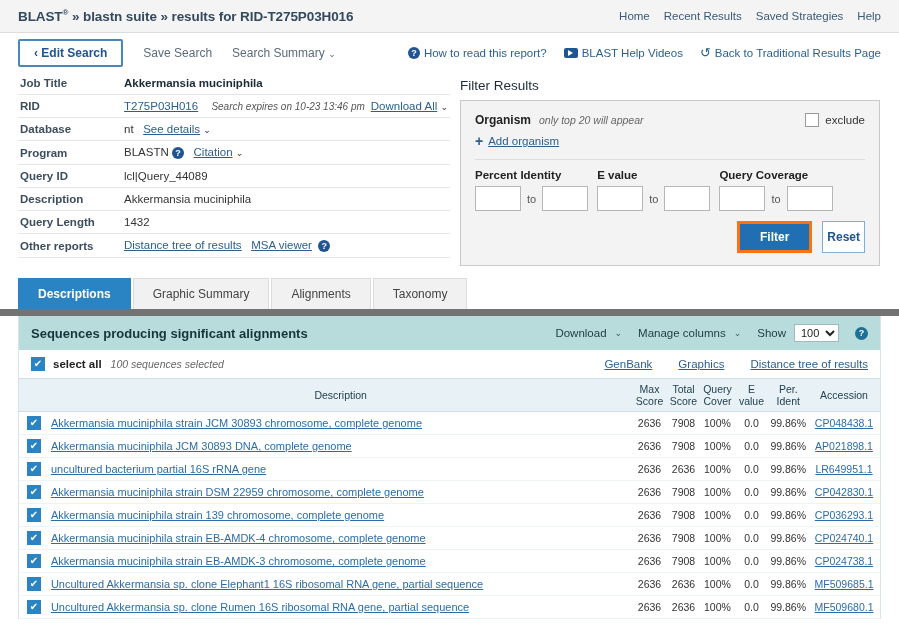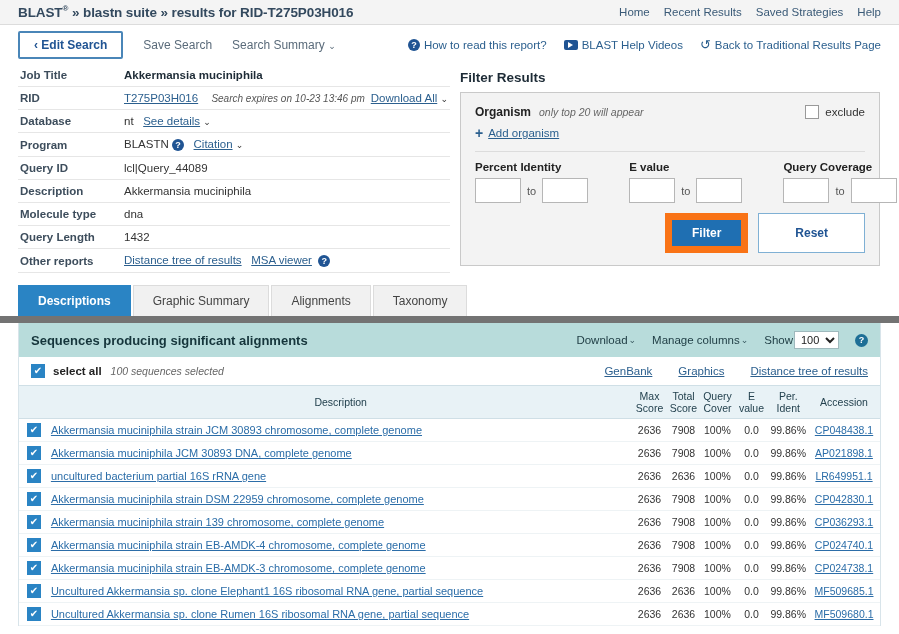--- a/index.html
+++ b/index.html
@@ -8,21 +8,21 @@
     width: 899px; height: 634px;
     background: #ffffff;
     font-family: "Liberation Sans", sans-serif;
     font-size: 12px;
     color: #333;
     overflow: hidden;
   }
 
   
   .masthead {
-    height: 25px;
+    height: 33px;
     background: #f4f4f4;
     border-bottom: 1px solid #dcdcdc;
     display: flex;
     align-items: center;
     padding: 0 18px;
   }
   .brand {
     font-size: 13.5px;
     font-weight: bold;
     color: #33495e;
@@ -150,21 +150,21 @@
     color: #555;
     font-size: 10px;
     margin-left: 10px;
   }
   .dl-all { float: right; }
   .caret { font-size: 9px; }
 
   
   .filter-title {
     font-size: 13.5px;
-    font-weight: bold;
+    font-weight: normal;
     color: #1d2b36;
     margin: 6px 0 7px 0;
   }
   .filter-box {
     border: 1px solid #c9c9c9;
     background: #f3f3f3;
     padding: 12px 14px 12px 14px;
   }
   .org-row {
     display: flex;
@@ -203,21 +203,21 @@
     font-size: 11.5px;
     display: flex;
     align-items: center;
     gap: 5px;
   }
   .plus { color: #2b5f8e; font-weight: bold; font-size: 14px; line-height: 1; }
   .divider-line {
     border-top: 1px solid #dcdcdc;
     margin: 11px 0 9px 0;
   }
-  .num-filters { display: flex; gap: 41px; }
+  .num-filters { display: flex; gap: 9px; }
   .nf-group { }
   .nf-label {
     font-weight: bold;
     font-size: 11.5px;
     color: #222;
     margin-bottom: 5px;
   }
   .nf-inputs { display: flex; align-items: center; gap: 6px; }
   .nf-inputs input {
     width: 46px; height: 25px;
@@ -230,34 +230,34 @@
   .nf-to { font-size: 11px; color: #555; }
   .filter-buttons {
     display: flex;
     justify-content: flex-end;
     gap: 10px;
     margin-top: 10px;
   }
   .btn-filter {
     background: #1f6fb2;
     color: #fff;
-    border: 7px solid #f97316;
+    border: 3px solid #f97316;
     font-weight: bold;
     font-size: 12px;
     padding: 6px 20px;
     cursor: pointer;
     font-family: "Liberation Sans", sans-serif;
   }
   .btn-reset {
     background: #fff;
     color: #205493;
     border: 1px solid #7fb0d4;
     font-weight: bold;
     font-size: 12px;
-    padding: 6px 36px;
+    padding: 6px 4px;
     cursor: pointer;
     font-family: "Liberation Sans", sans-serif;
   }
 
   
   .tabs-wrap {
     margin-top: 12px;
     padding: 0 18px;
     display: flex;
     align-items: flex-end;
@@ -299,21 +299,21 @@
     color: #15353b;
   }
   .results-head-right {
     margin-left: auto;
     display: flex;
     align-items: center;
     gap: 16px;
     font-size: 11.5px;
     color: #1d3b42;
   }
-  .rh-item { display: inline-flex; align-items: center; gap: 1px; cursor: pointer; }
+  .rh-item { display: inline-flex; align-items: center; gap: 8px; cursor: pointer; }
   .rh-item .caret { font-size: 9px; color: #3a5a62; }
   .show-select {
     border: 1px solid #9fb9bd;
     background: #fff;
     font-size: 11px;
     font-family: "Liberation Sans", sans-serif;
     padding: 1px 2px;
     color: #222;
   }
   .icon-help-teal {
@@ -481,24 +481,20 @@
           <span class="caret">⌄</span>
         </td>
       </tr>
       <tr>
         <td class="info-label">Query ID</td>
         <td class="info-value">lcl|Query_44089</td>
       </tr>
       <tr>
         <td class="info-label">Description</td>
         <td class="info-value">Akkermansia muciniphila</td>
-      </tr>
-      <tr>
-        <td class="info-label">Molecule type</td>
-        <td class="info-value">dna</td>
       </tr>
       <tr>
         <td class="info-label">Query Length</td>
         <td class="info-value">1432</td>
       </tr>
       <tr>
         <td class="info-label">Other reports</td>
         <td class="info-value">
           <a class="u">Distance tree of results</a>
           &nbsp;&nbsp;<a class="u">MSA viewer</a>

